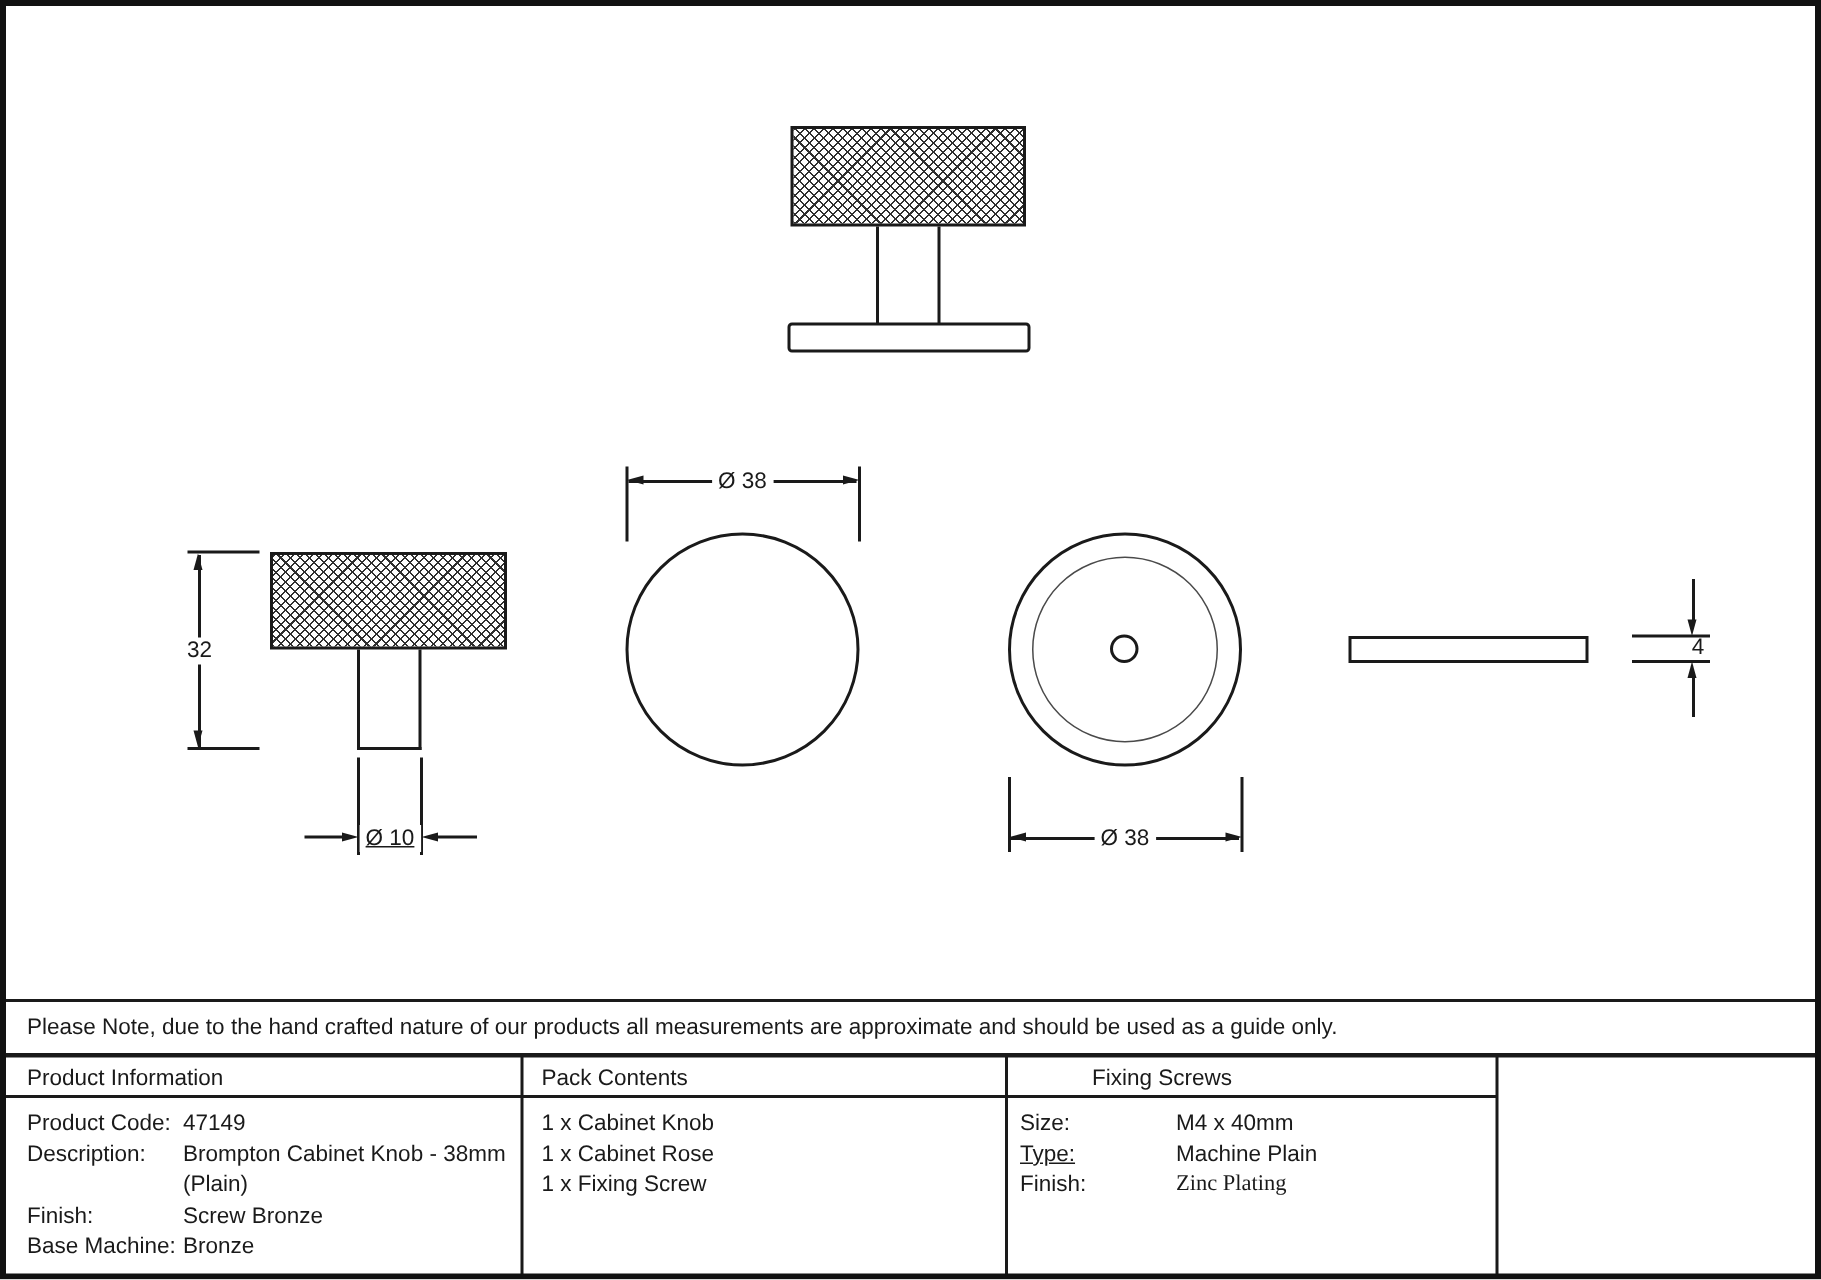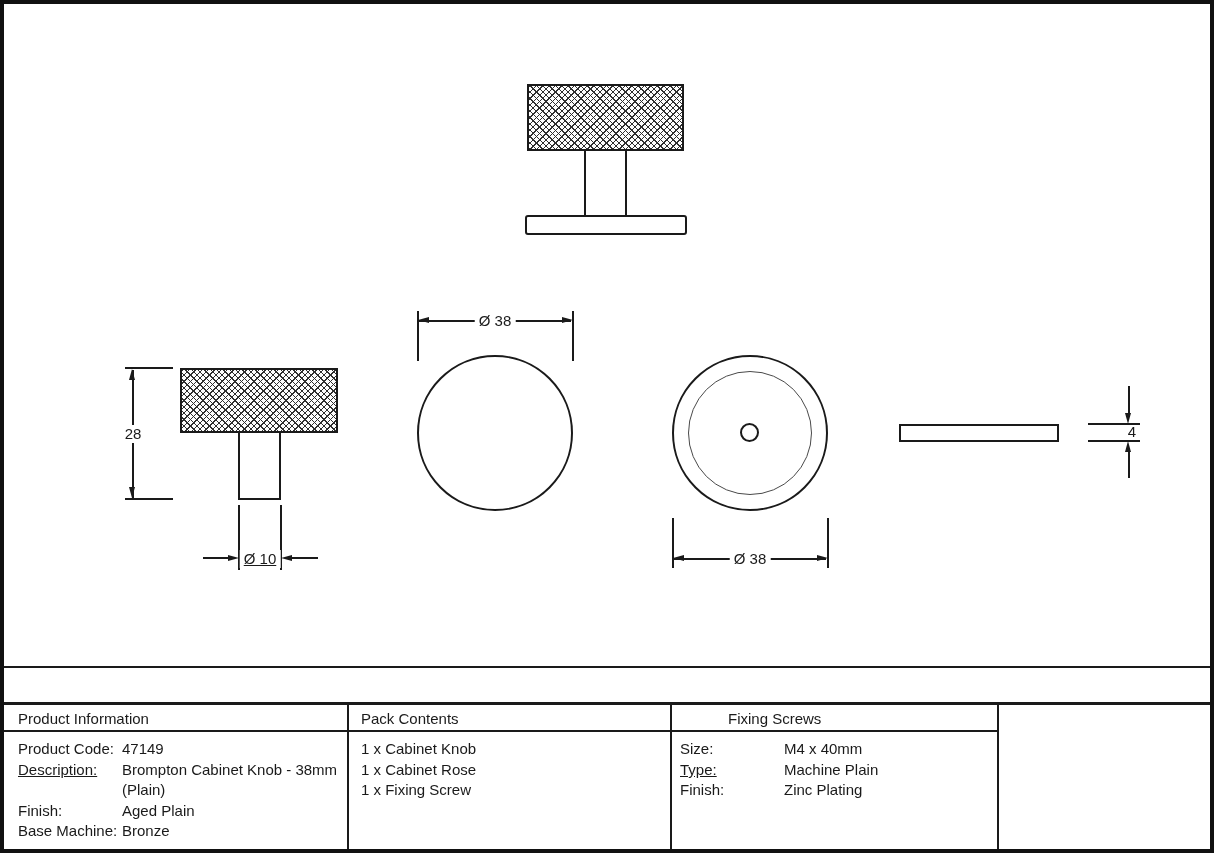--- a/index.html
+++ b/index.html
@@ -65,21 +65,21 @@
     <div>
       <div class="knurl" style="left:180px; top:368px; width:158px; height:65px;"></div>
       <div style="position:absolute; left:238px; top:433px; width:43px; height:67px;
            border-left:2px solid #1a1a1a; border-right:2px solid #1a1a1a; border-bottom:2px solid #1a1a1a; box-sizing:border-box;"></div>
 
       <div class="hline" style="left:125px; top:367px; width:48px;"></div>
       <div class="hline" style="left:125px; top:498px; width:48px;"></div>
       <div class="vline" style="left:132px; top:370px; height:128px;"></div>
       <div class="arr up" style="left:129px; top:369px;"></div>
       <div class="arr down" style="left:129px; top:487px;"></div>
-      <div class="dim-label" style="left:133px; top:434px;">28</div>
+      <div class="dim-label" style="left:133px; top:434px;">32</div>
 
       <div class="vline" style="left:238px; top:505px; height:65px;"></div>
       <div class="vline" style="left:280px; top:505px; height:65px;"></div>
       <div class="hline" style="left:203px; top:557px; width:26px;"></div>
       <div class="arr right" style="left:228px; top:554.5px;"></div>
       <div class="hline" style="left:292px; top:557px; width:26px;"></div>
       <div class="arr left" style="left:281px; top:554.5px;"></div>
       <div class="dim-label" style="left:260px; top:559px;text-decoration:underline;">Ø 10</div>
     </div>
 
@@ -111,51 +111,52 @@
       <div class="hline" style="left:1088px; top:440px; width:52px;"></div>
       <div class="vline" style="left:1128px; top:386px; height:28px;"></div>
       <div class="arr down" style="left:1125px; top:413px;"></div>
       <div class="vline" style="left:1128px; top:452px; height:26px;"></div>
       <div class="arr up" style="left:1125px; top:441px;"></div>
       <div class="dim-label" style="left:1132px; top:432px; background:transparent;">4</div>
     </div>
   </div>
 
   <div class="hline" style="left:0; top:666px; width:1214px; height:2px;"></div>
+  <div class="note-text">Please Note, due to the hand crafted nature of our products all measurements are approximate and should be used as a guide only.</div>
 
   <div class="hline" style="left:0; top:702px; width:1214px; height:3px;"></div>
   <div class="hline" style="left:0; top:730px; width:998px; height:2px;"></div>
   <div class="vline" style="left:347px; top:702px; height:148px; width:2px;"></div>
   <div class="vline" style="left:670px; top:702px; height:148px; width:2px;"></div>
   <div class="vline" style="left:997px; top:702px; height:148px; width:2px;"></div>
 
   <div class="th" style="left:18px; top:710px;">Product Information</div>
   <div class="th" style="left:361px; top:710px;">Pack Contents</div>
   <div class="th" style="left:680px; top:710px;margin-left:48px;">Fixing Screws</div>
 
   <div>
     <div class="cell-text" style="left:18px; top:740px;">Product Code:</div>
     <div class="cell-text" style="left:122px; top:740px;">47149</div>
-    <div class="cell-text" style="left:18px; top:761px;text-decoration:underline;">Description:</div>
+    <div class="cell-text" style="left:18px; top:761px;">Description:</div>
     <div class="cell-text" style="left:122px; top:761px;">Brompton Cabinet Knob - 38mm</div>
     <div class="cell-text" style="left:122px; top:781px;">(Plain)</div>
     <div class="cell-text" style="left:18px; top:802px;">Finish:</div>
-    <div class="cell-text" style="left:122px; top:802px;">Aged Plain</div>
+    <div class="cell-text" style="left:122px; top:802px;">Screw Bronze</div>
     <div class="cell-text" style="left:18px; top:822px;">Base Machine:</div>
     <div class="cell-text" style="left:122px; top:822px;">Bronze</div>
   </div>
 
   <div>
     <div class="cell-text" style="left:361px; top:740px;">1 x Cabinet Knob</div>
     <div class="cell-text" style="left:361px; top:761px;">1 x Cabinet Rose</div>
     <div class="cell-text" style="left:361px; top:781px;">1 x Fixing Screw</div>
   </div>
 
   <div>
     <div class="cell-text" style="left:680px; top:740px;">Size:</div>
     <div class="cell-text" style="left:784px; top:740px;">M4 x 40mm</div>
     <div class="cell-text" style="left:680px; top:761px;text-decoration:underline;">Type:</div>
     <div class="cell-text" style="left:784px; top:761px;">Machine Plain</div>
     <div class="cell-text" style="left:680px; top:781px;">Finish:</div>
-    <div class="cell-text" style="left:784px; top:781px;">Zinc Plating</div>
+    <div class="cell-text" style="left:784px; top:781px;font-family:Liberation Serif, serif;">Zinc Plating</div>
   </div>
 
 </div>
 
 </body></html>

